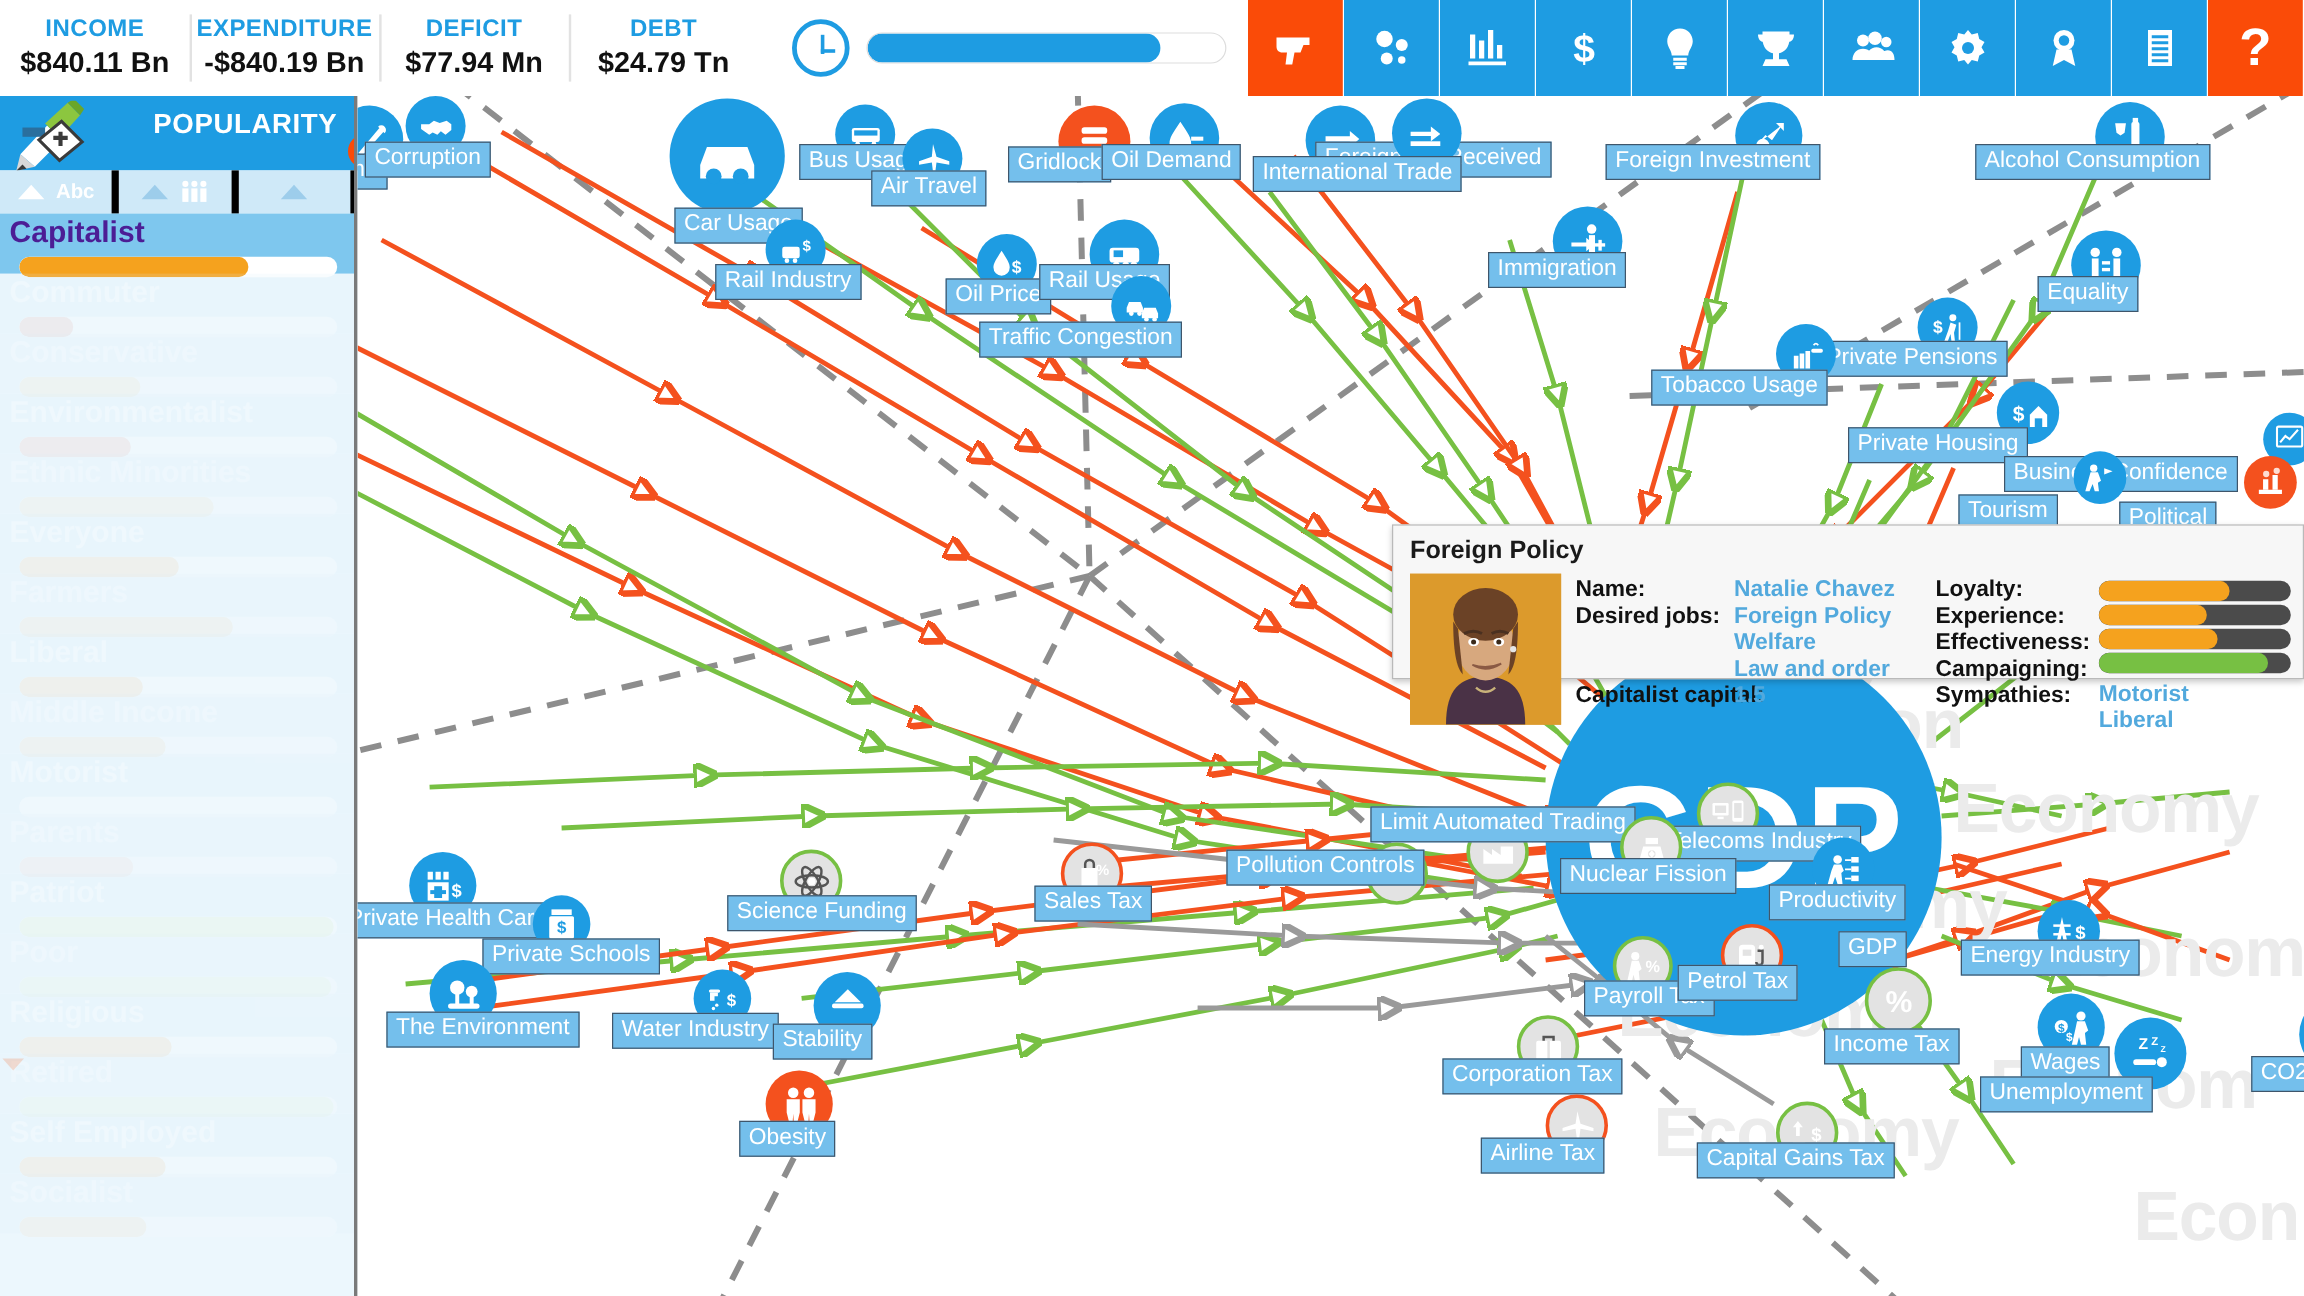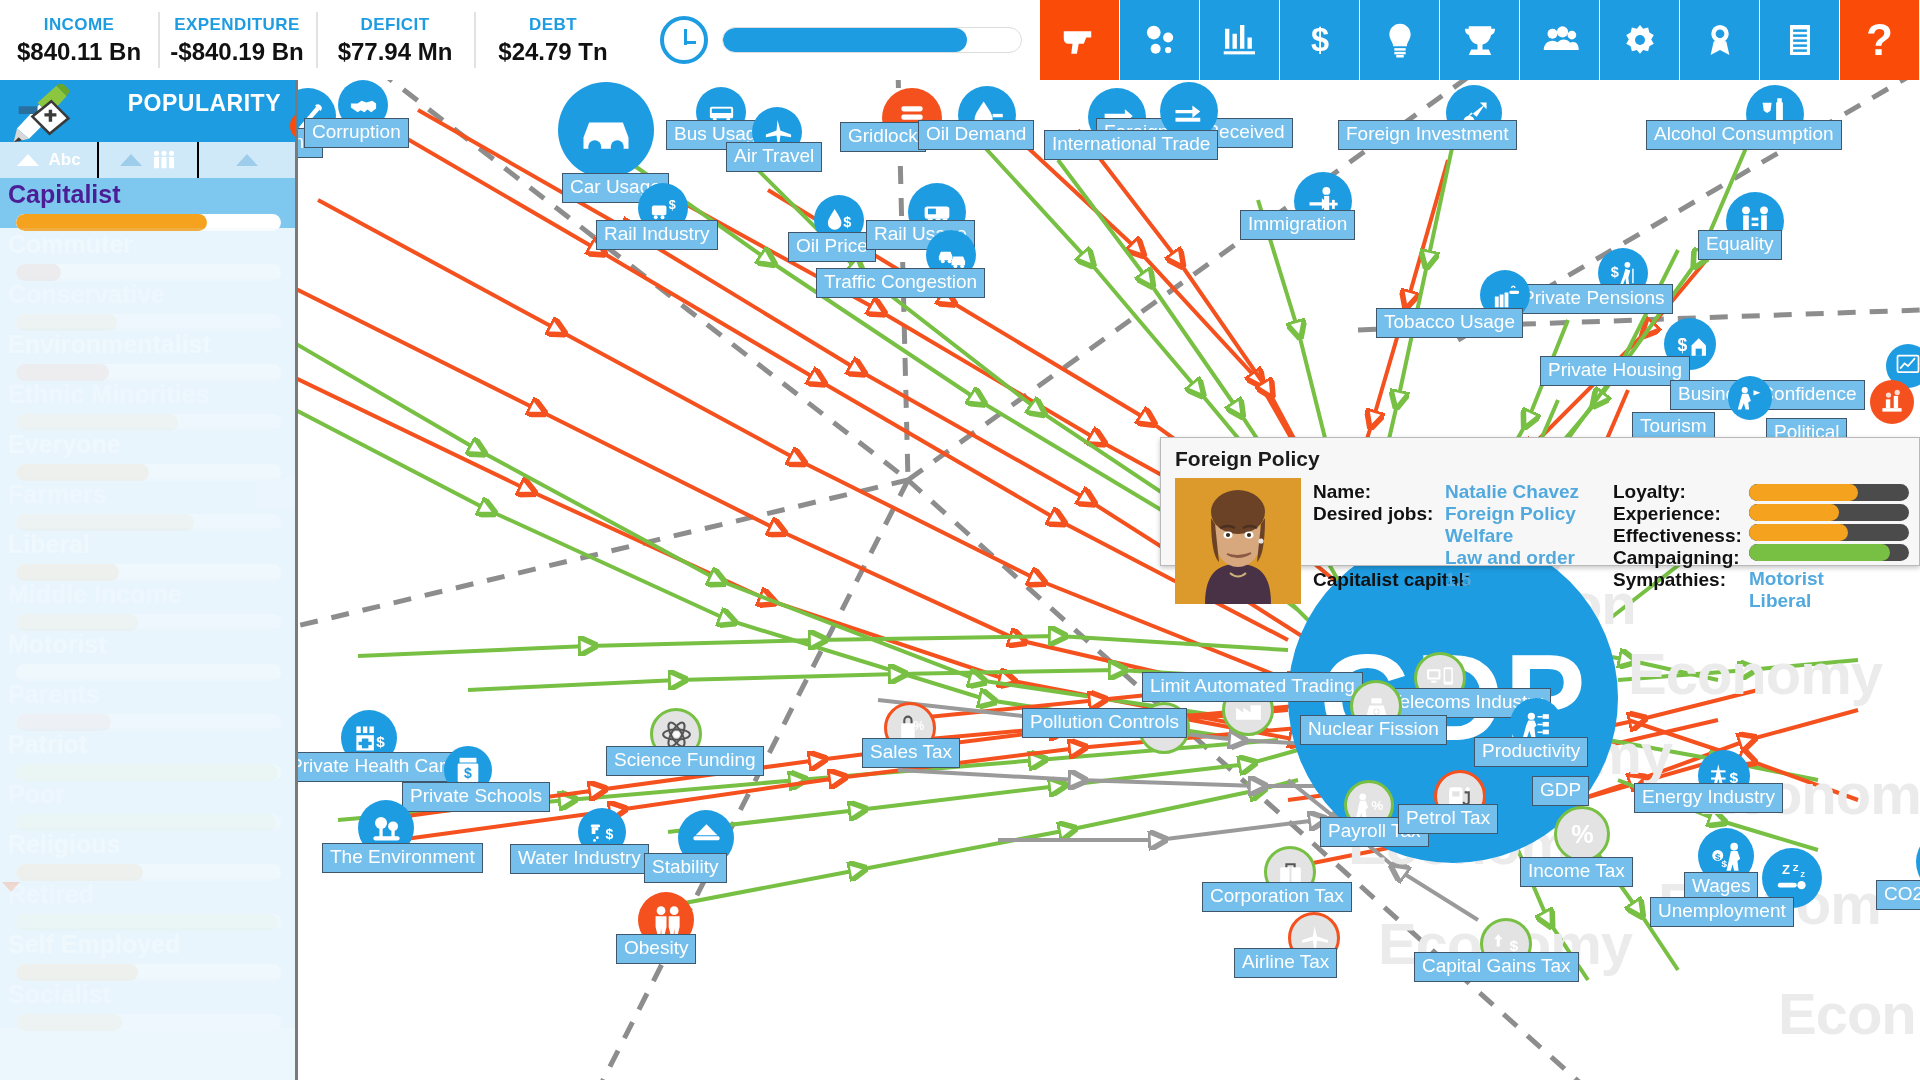--- a/index.html
+++ b/index.html
@@ -6,21 +6,21 @@
   html,body { width:1920px; height:1080px; overflow:hidden;
     font-family:"Liberation Sans", sans-serif; background:#ffffff; }
 
   
   #topbar { position:absolute; left:0; top:0; width:1920px; height:80px;
     background:#ffffff; display:flex; align-items:stretch; }
   .stat { width:160px; display:flex; flex-direction:column;
     align-items:center; justify-content:center; position:relative; }
   .stat + .stat::before { content:""; position:absolute; left:0; top:12px;
     bottom:12px; width:2px; background:#e2e2e2; }
-  .stat-label { font-size:17px; font-weight:bold; color:#1e9ce2; letter-spacing:.4px; }
+  .stat-label { font-size:20px; font-weight:bold; color:#1e9ce2; letter-spacing:.4px; }
   .stat-value { font-size:24px; font-weight:bold; color:#111111; margin-top:3px; }
 
   #clockwrap { display:flex; align-items:center; gap:14px; padding-left:28px; padding-right:18px; }
   #clock-icon { width:48px; height:48px; border-radius:50%; border:4px solid #1e9ce2;
     position:relative; background:#ffffff; }
   #clock-icon::before { content:""; position:absolute; left:50%; top:9px; width:3px;
     height:16px; background:#1e9ce2; transform-origin:bottom center; }
   #clock-icon::after { content:""; position:absolute; left:50%; top:21px; width:12px;
     height:3px; background:#1e9ce2; }
   #turnbar { width:300px; height:26px; border-radius:13px; background:#ffffff;
@@ -42,21 +42,21 @@
     font-size:23px; font-weight:bold; letter-spacing:.5px; }
   #pop-pencil { position:absolute; left:6px; top:4px; width:70px; height:60px; }
   #pop-track { position:absolute; left:292px; top:34px; width:240px; height:24px;
     background:#ffffff; border-radius:12px; }
   #pop-knob { position:absolute; left:290px; top:32px; width:44px; height:28px;
     background:#fa4b08; border-radius:14px; }
 
   #sortbar { position:absolute; left:0; top:62px; width:298px; height:36px;
     display:flex; background:#cfe9f8; }
   .sortcell { flex:1; display:flex; align-items:center; justify-content:center;
-    gap:10px; border-right:2px solid #000000; }
+    gap:10px; border-right:6px solid #000000; }
   .sortcell .caret { width:0;height:0;border-left:11px solid transparent;
     border-right:11px solid transparent;border-bottom:12px solid #ffffff; }
   .sortcell.dim .caret { border-bottom-color:#9dcdeb; }
   .sortcell .glyph { color:#ffffff; font-size:17px; font-weight:bold; }
   .sortcell svg { width:24px; height:22px; fill:#ffffff; }
 
   #voterlist { position:absolute; left:0; top:98px; width:298px; height:902px; }
   .voter { position:relative; height:64px; }
   .voter-name { position:absolute; left:8px; top:2px; font-size:25px;
     font-weight:bold; color:#ffffff; white-space:nowrap; }

